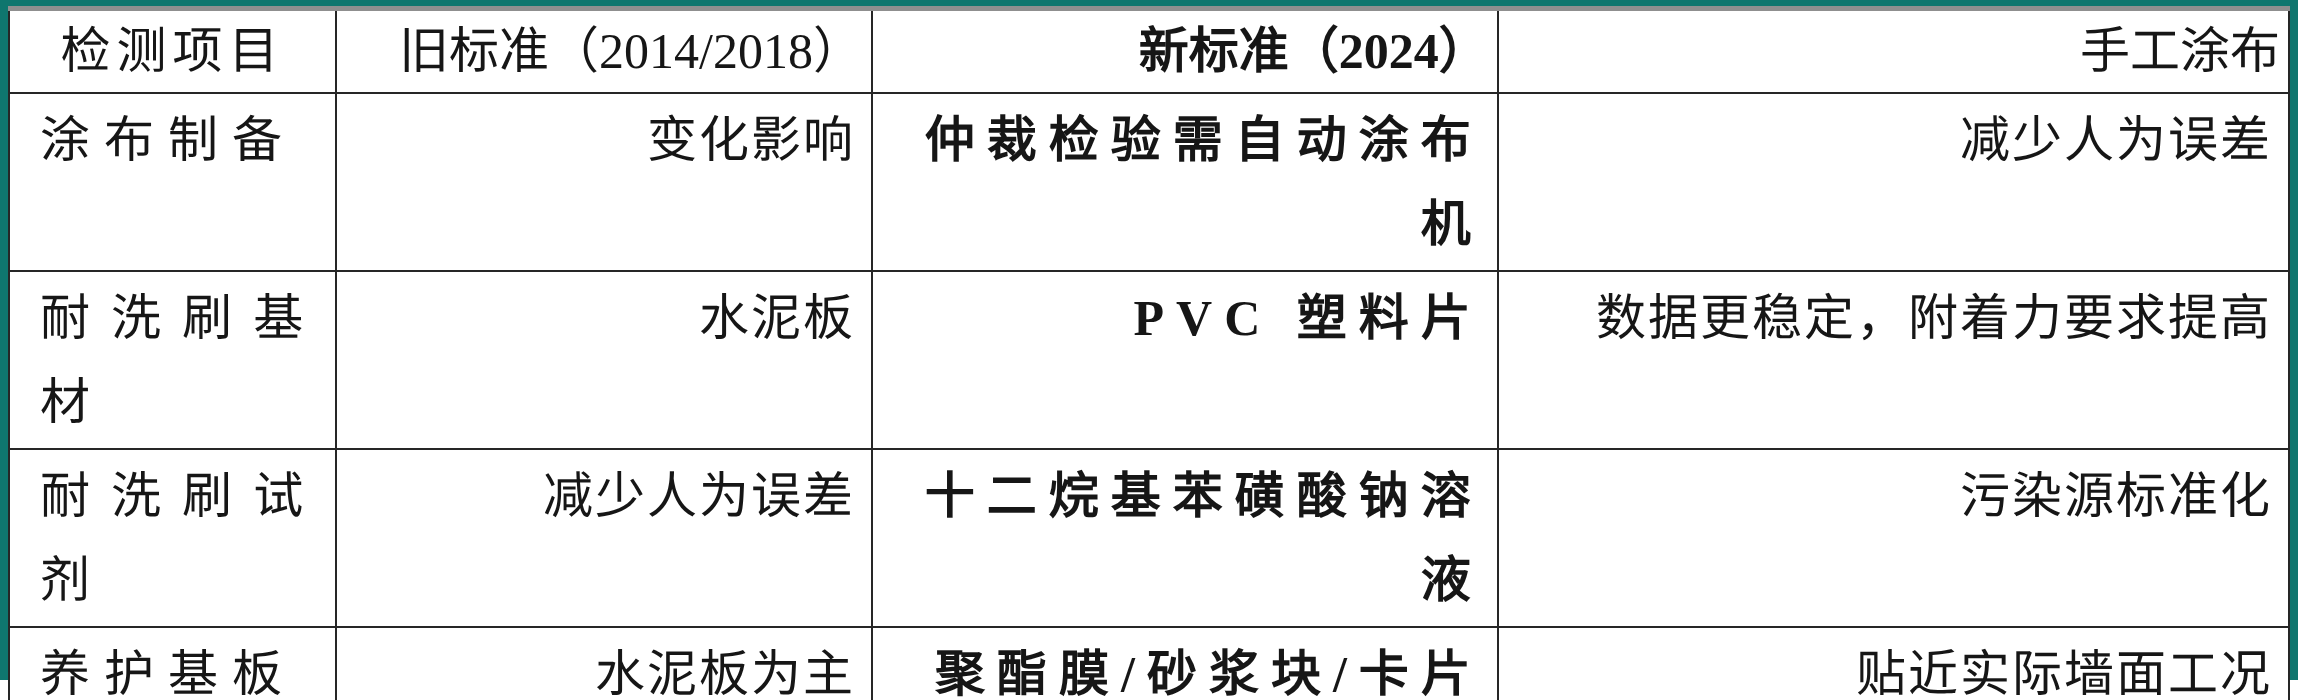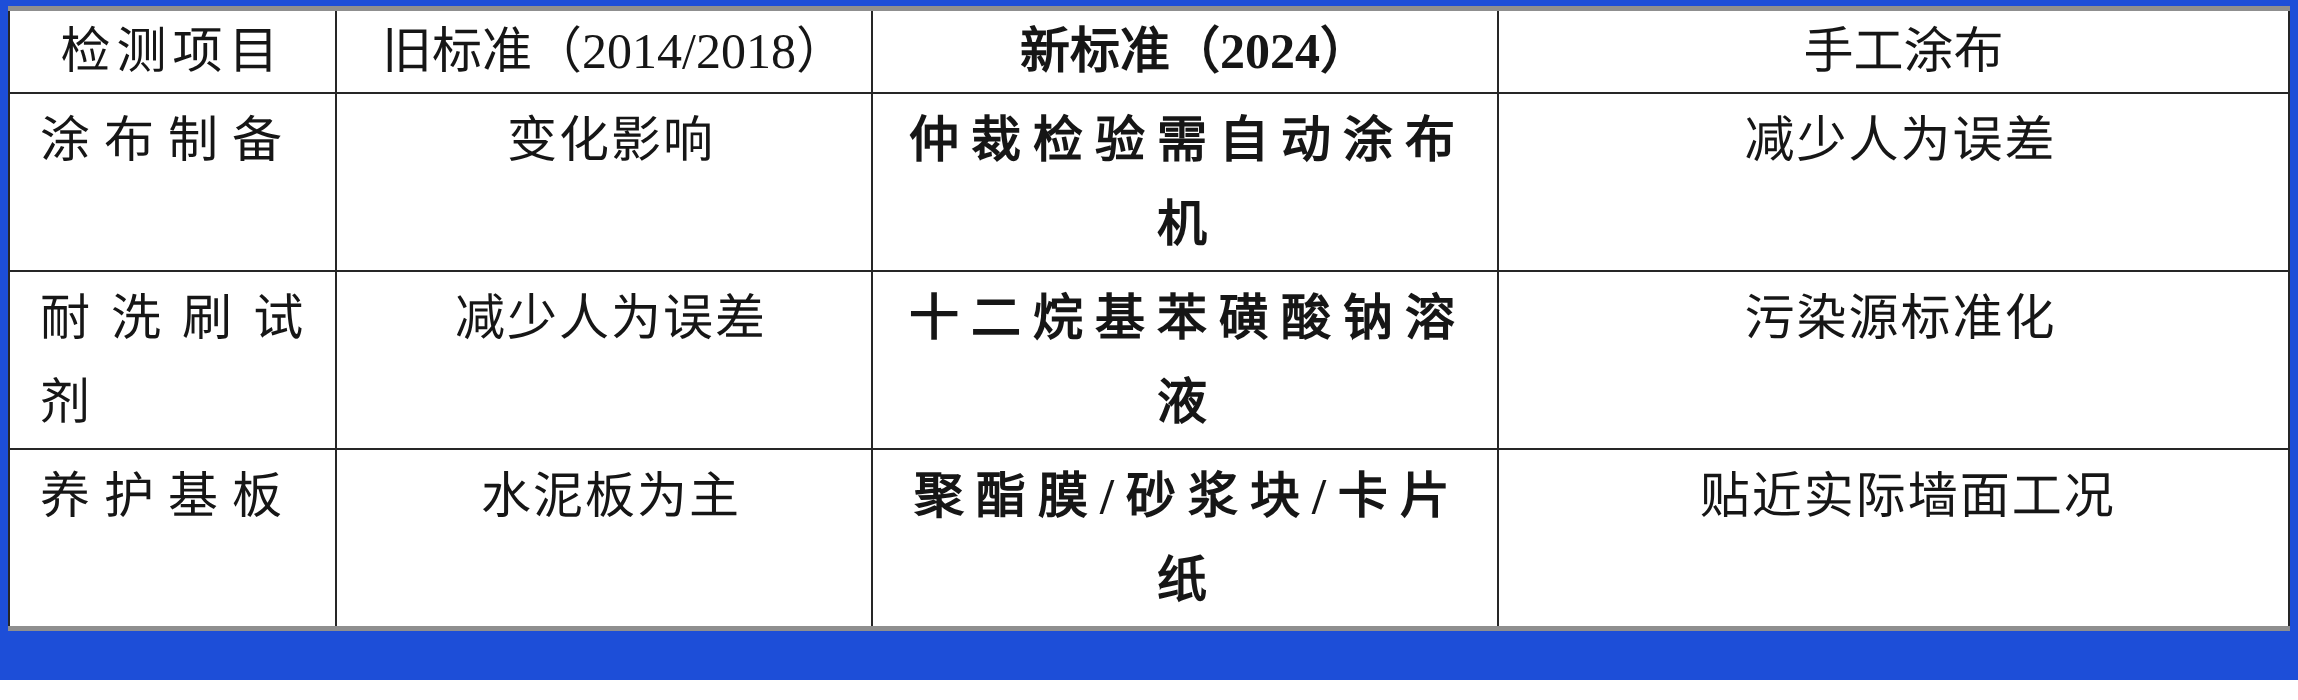--- a/index.html
+++ b/index.html
@@ -9,21 +9,21 @@
     width: 2298px;
     height: 700px;
     overflow: hidden;
     font-family: "Liberation Serif", "DejaVu Serif", serif;
     color: #161616;
   }
   .page {
     width: 2298px;
     height: 680px;
     position: relative;
-    background: #1d4ed8;
+    background: #0f766e;
   }
   table.std-table {
     position: absolute;
     left: 8px;
     top: 6px;
     width: 2282px;
     border-collapse: collapse;
     table-layout: fixed;
     
     border-top: 5px solid #8f8f8f;
@@ -31,21 +31,21 @@
   }
   col.c1 { width: 14.35%; }
   col.c2 { width: 23.50%; }
   col.c3 { width: 27.45%; }
   col.c4 { width: 34.70%; }
 
   th, td {
     border: 2px solid #262626;
     font-size: 50px;
     font-weight: 400;
-    text-align: center;
+    text-align: right;
     background: #ffffff;
     white-space: pre-wrap;
     overflow: hidden;
   }
   
   tr.hdr { height: 84px; }
   th {
     vertical-align: middle;
     padding: 2px 8px 2px 28px;
     line-height: 1.15;
@@ -100,20 +100,26 @@
       </tr>
     </thead>
     <tbody>
       <tr class="row-tall">
         <td class="cell-item">涂布制备</td>
         <td class="cell-old">变化影响</td>
         <td class="cell-new">仲裁检验需自动涂布机</td>
         <td class="cell-impact">减少人为误差</td>
       </tr>
       <tr class="row-tall">
+        <td class="cell-item">耐洗刷基材</td>
+        <td class="cell-old">水泥板</td>
+        <td class="cell-new">PVC 塑料片</td>
+        <td class="cell-impact">数据更稳定，附着力要求提高</td>
+      </tr>
+      <tr class="row-tall">
         <td class="cell-item">耐洗刷试剂</td>
         <td class="cell-old">减少人为误差</td>
         <td class="cell-new">十二烷基苯磺酸钠溶液</td>
         <td class="cell-impact">污染源标准化</td>
       </tr>
       <tr class="row-short">
         <td class="cell-item">养护基板</td>
         <td class="cell-old">水泥板为主</td>
         <td class="cell-new">聚酯膜/砂浆块/卡片纸</td>
         <td class="cell-impact"> 贴近实际墙面工况</td>

